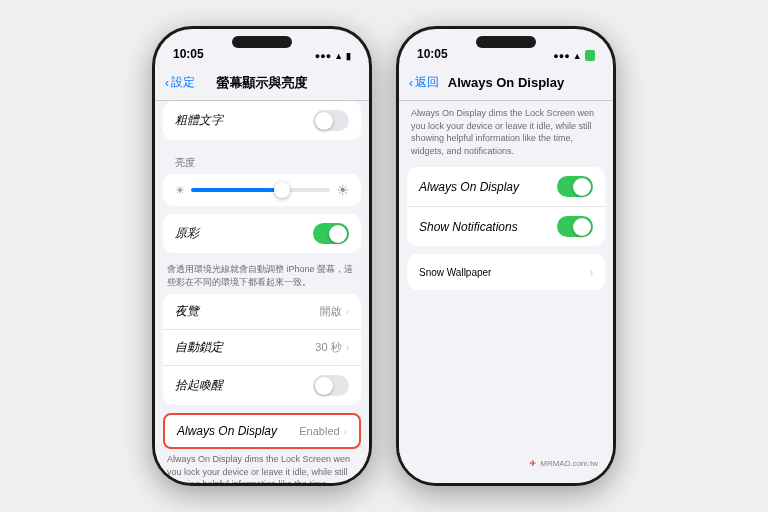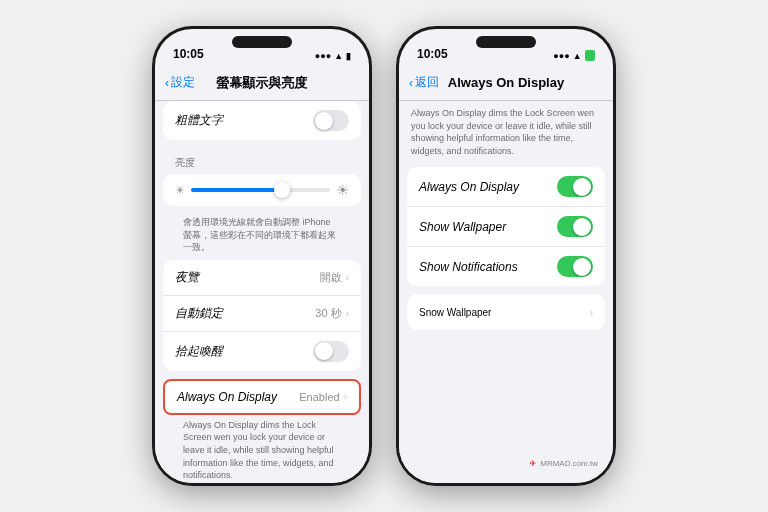--- a/index.html
+++ b/index.html
@@ -234,21 +234,21 @@
 
     .sun-icon {
       font-size: 11px;
       color: #8e8e93;
     }
 
     
     .description {
       font-size: 9px;
       color: #6c6c70;
-      padding: 2px 28px 6px;
+      padding: 2px 12px 6px;
       line-height: 1.4;
     }
 
     
     .aod-row {
       border: 2px solid #e74c3c;
       border-radius: 8px;
       margin: 0 8px 2px;
       background: #fff;
       display: flex;
@@ -341,20 +341,28 @@
           <div class="brightness-row">
             <span class="sun-icon">☀</span>
             <div class="brightness-slider">
               <div class="brightness-fill"></div>
               <div class="brightness-thumb"></div>
             </div>
             <span class="sun-icon" style="font-size:14px">☀</span>
           </div>
         </div>
 
+        <div class="settings-group">
+          <div class="settings-row">
+            <span class="row-label">原彩</span>
+            <div class="toggle on">
+              <div class="toggle-knob"></div>
+            </div>
+          </div>
+        </div>
         <div class="description">會透用環境光線就會自動調整 iPhone 螢幕，這些彩在不同的環境下都看起來一致。</div>
 
         <div class="settings-group">
           <div class="settings-row">
             <span class="row-label">夜覽</span>
             <span class="row-value">開啟</span>
             <span class="chevron">›</span>
           </div>
           <div class="settings-row">
             <span class="row-label">自動鎖定</span>
@@ -407,26 +415,20 @@
 
         <div class="settings-group">
 
           <div class="settings-row">
             <span class="row-label">Always On Display</span>
             <div class="toggle on">
               <div class="toggle-knob"></div>
             </div>
           </div>
 
-          <div class="settings-row">
-            <span class="row-label">Show Wallpaper</span>
-            <div class="toggle on">
-              <div class="toggle-knob"></div>
-            </div>
-          </div>
 
           <div class="settings-row">
             <span class="row-label">Show Notifications</span>
             <div class="toggle on">
               <div class="toggle-knob"></div>
             </div>
           </div>
 
         </div>
 

